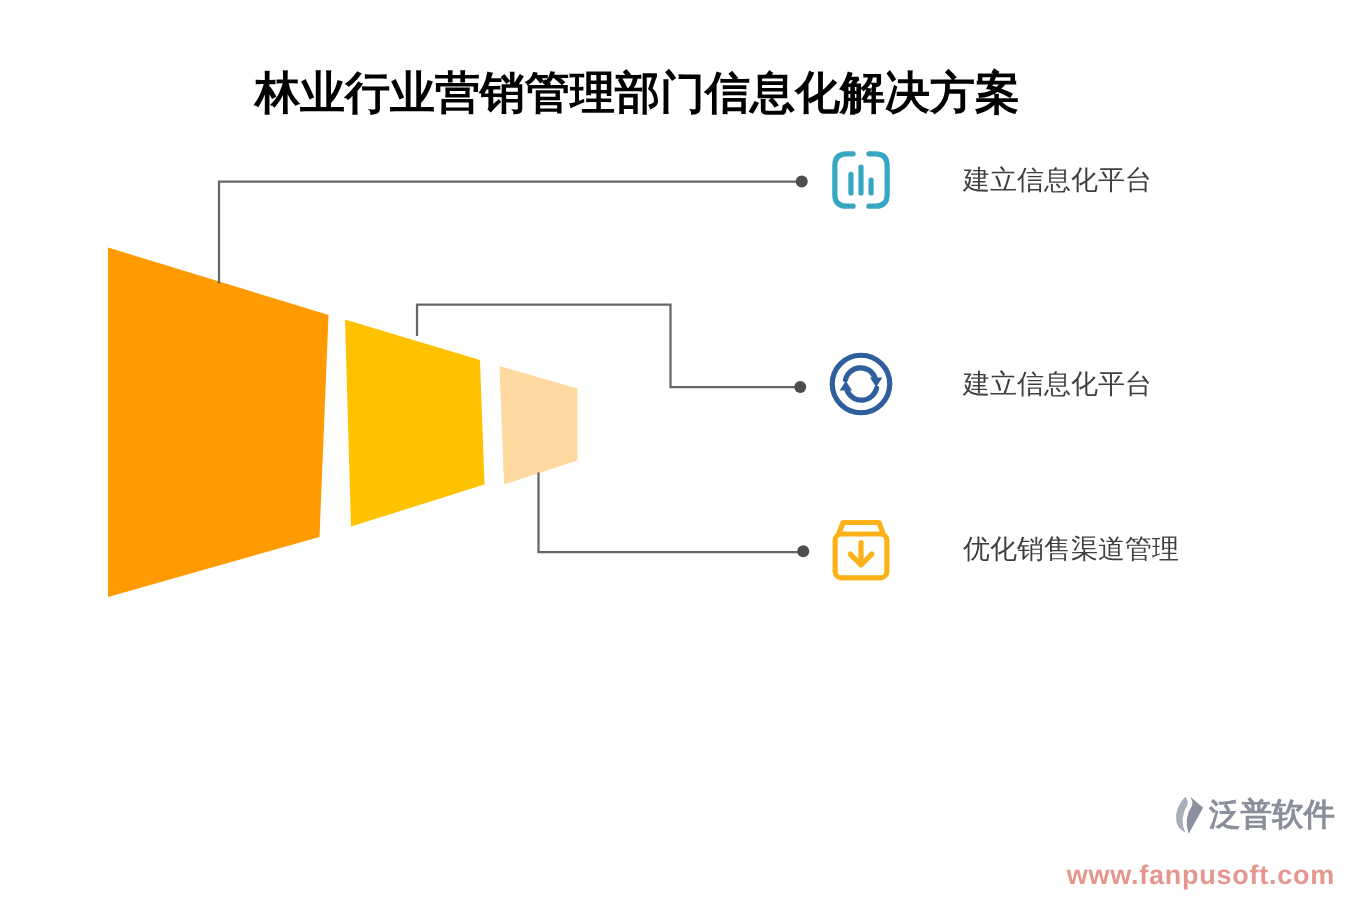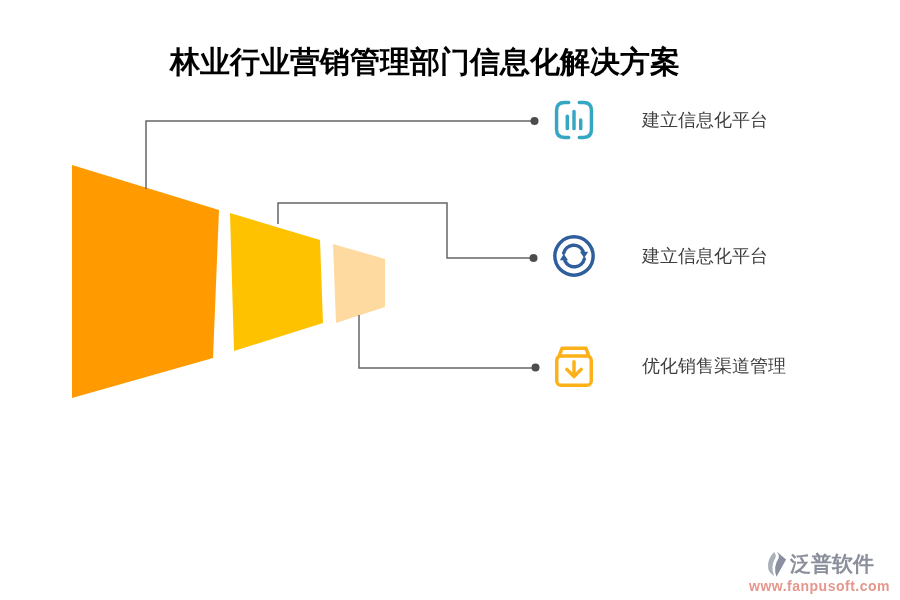--- a/index.html
+++ b/index.html
@@ -16,29 +16,29 @@
   .item-icon{position:absolute;}
   .item-label{
     position:absolute;left:642px;font-size:18px;color:#3f3f3f;
     white-space:nowrap;line-height:24px;
   }
   .label-1{top:108px;}
   .label-2{top:244px;}
   .label-3{top:354px;}
   .watermark{
     position:absolute;right:10px;bottom:6px;display:flex;
-    flex-direction:column;align-items:center;
+    flex-direction:column;align-items:flex-end;
   }
   .watermark-row{display:flex;align-items:center;gap:3px;}
   .watermark-brand{
     font-size:21px;font-weight:700;color:#8a8f9b;white-space:nowrap;
   }
   .watermark-url{
-    font-size:14px;font-weight:700;color:#e5978e;letter-spacing:0.5px;
-    margin-top:0px;white-space:nowrap;
+    font-size:18px;font-weight:700;color:#e5978e;letter-spacing:0.5px;
+    margin-top:16px;white-space:nowrap;
   }
 </style>
 </head>
 <body>
 
 <div id="canvas">
 
   <div class="page-title">林业行业营销管理部门信息化解决方案</div>
 
   <svg class="diagram-svg" width="900" height="600" viewBox="0 0 900 600">

